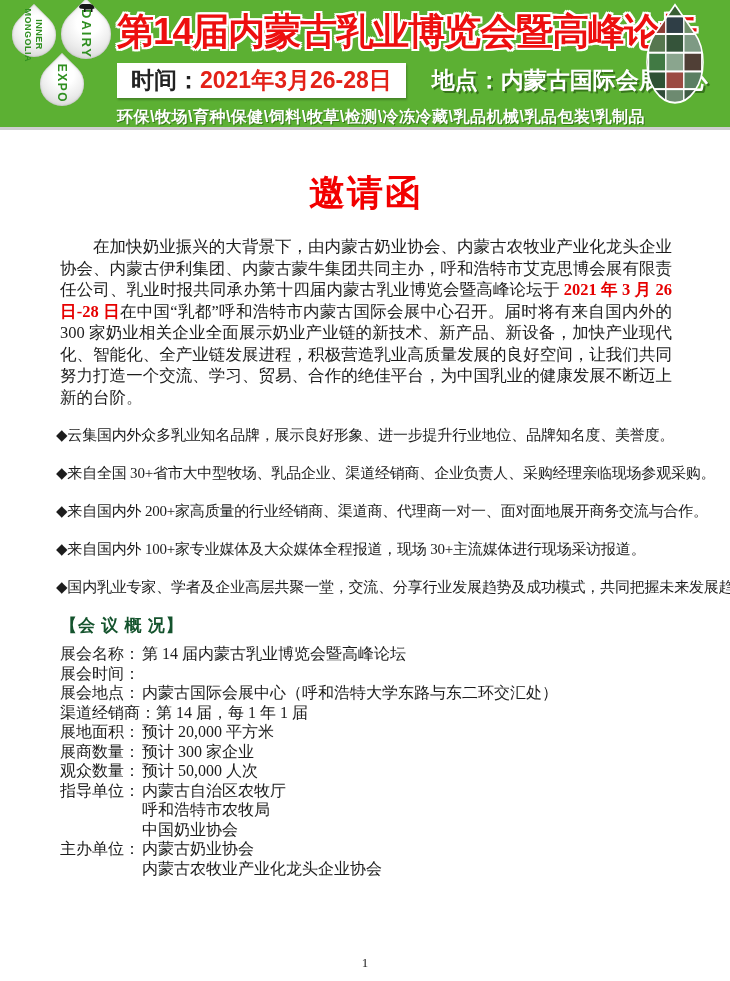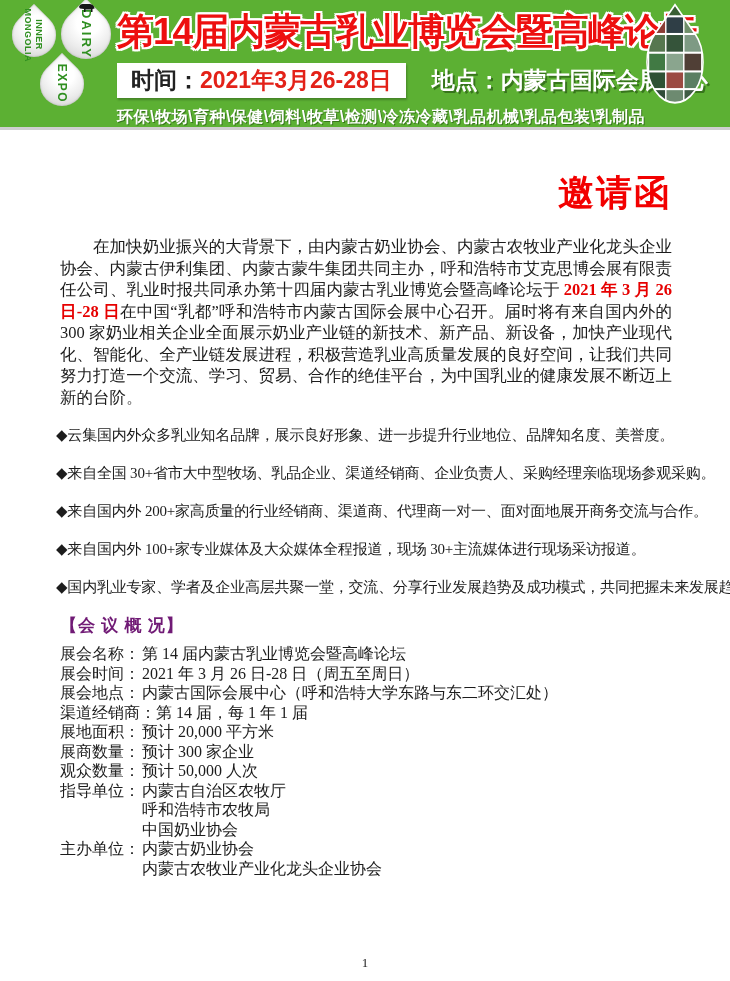--- a/index.html
+++ b/index.html
@@ -58,27 +58,27 @@
     transform:translate(-50%,-50%) rotate(45deg);
     border-radius:0 50% 50% 50%;overflow:hidden;border:2px solid #fff;background:#fff;
   }
   .collage-grid{
     position:absolute;left:-30%;top:-30%;width:160%;height:160%;
     transform:rotate(-45deg);display:grid;grid-template-columns:repeat(5,1fr);
     grid-auto-rows:1fr;gap:2px;background:#fff;
   }
   
   .doc{padding:0 58px 0 60px;}
-  .doc-title{margin:42px 0 18px;text-align:right;font-size:36px;font-weight:bold;color:#f20000;
+  .doc-title{margin:42px 0 18px;text-align:center;font-size:36px;font-weight:bold;color:#f20000;
     font-family:"Liberation Sans","DejaVu Sans",sans-serif;letter-spacing:2px;}
   .para{margin:0;font-size:16.5px;line-height:21.5px;text-align:justify;text-indent:2em;}
   .red-bold{color:#e60000;font-weight:bold;}
   .bullets{margin-top:16px;margin-left:-4px;}
   .bullet{font-size:15px;line-height:22px;margin-bottom:16px;white-space:nowrap;letter-spacing:-.2px;}
-  .section-heading{margin-top:5px;font-size:17px;font-weight:bold;color:#701a75;letter-spacing:1px;}
+  .section-heading{margin-top:5px;font-size:17px;font-weight:bold;color:#14532d;letter-spacing:1px;}
   .overview{margin-top:7px;}
   .ov-row{display:flex;font-size:16px;line-height:19.5px;}
   .ov-label{flex:0 0 82px;white-space:nowrap;}
   .ov-value{white-space:nowrap;}
   .page-number{position:absolute;bottom:10px;left:0;width:100%;text-align:center;font-size:13px;color:#222;}
 </style>
 </head>
 <body>
 
 <div class="page">
@@ -183,21 +183,20 @@
 
     <div class="section-heading">【会 议 概 况】</div>
 
     <div class="overview">
       <div class="ov-row">
           <span class="ov-label">展会名称：</span>
           <span class="ov-value">第 14 届内蒙古乳业博览会暨高峰论坛</span>
         </div>
       <div class="ov-row">
           <span class="ov-label">展会时间：</span>
-          <span class="ov-value">2021 年 3 月 26 日-28 日（周五至周日）</span>
         </div>
       <div class="ov-row">
           <span class="ov-label">展会地点：</span>
           <span class="ov-value">内蒙古国际会展中心（呼和浩特大学东路与东二环交汇处）</span>
         </div>
       <div class="ov-row">
           <span class="ov-label">渠道经销商：</span>
           <span class="ov-value">第 14 届，每 1 年 1 届</span>
         </div>
       <div class="ov-row">

